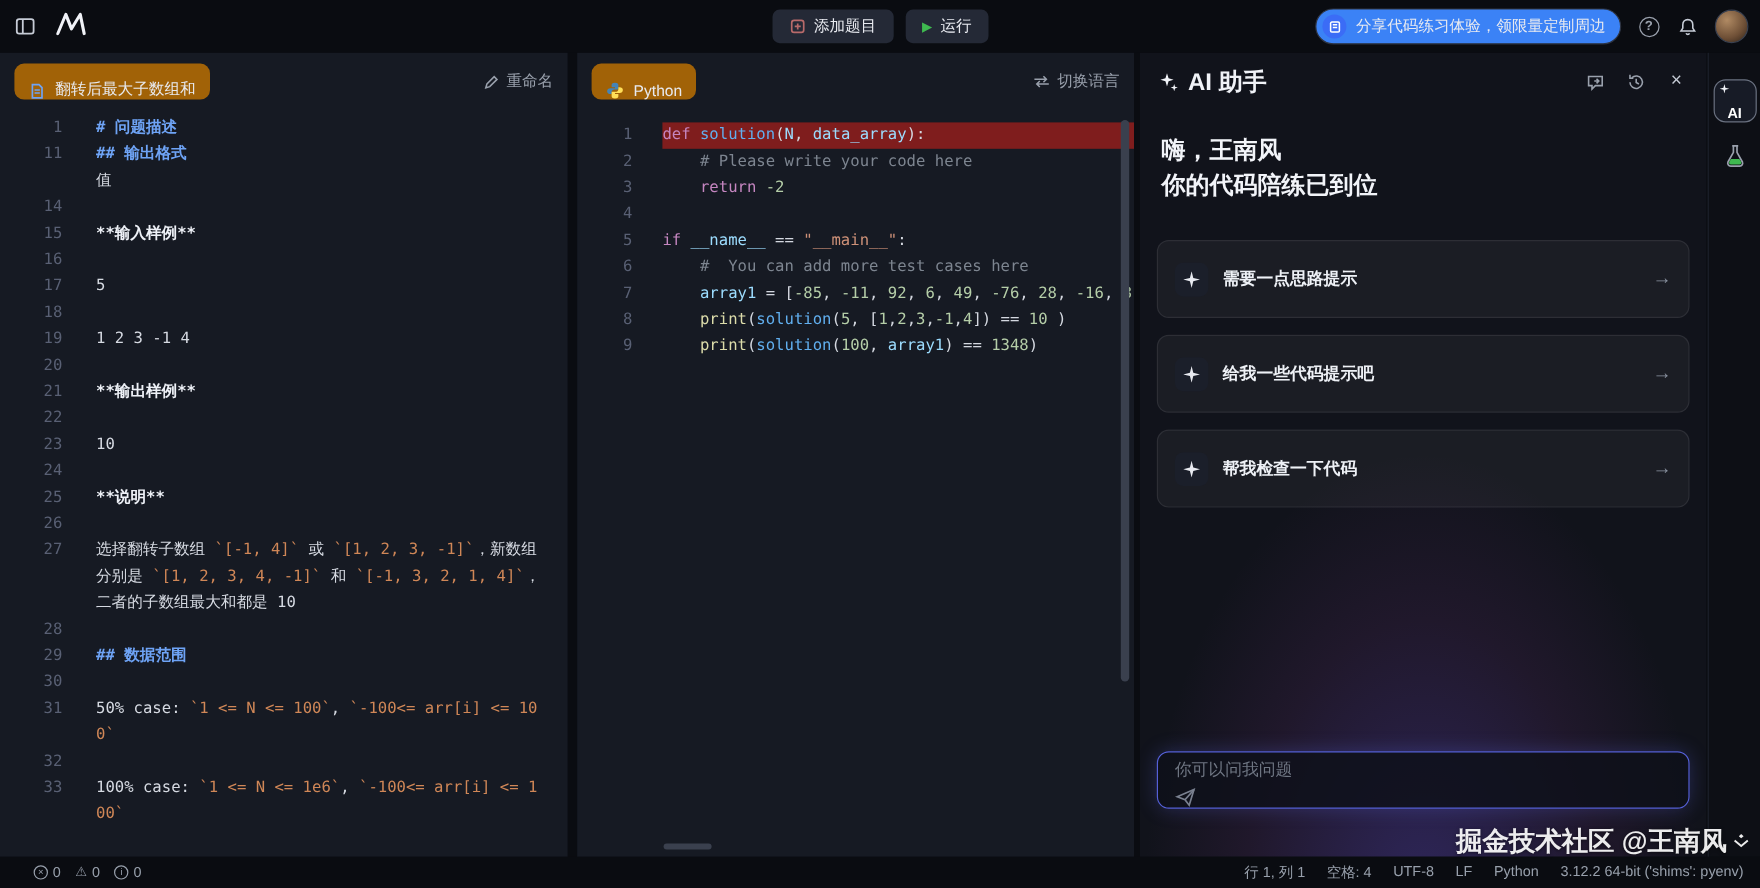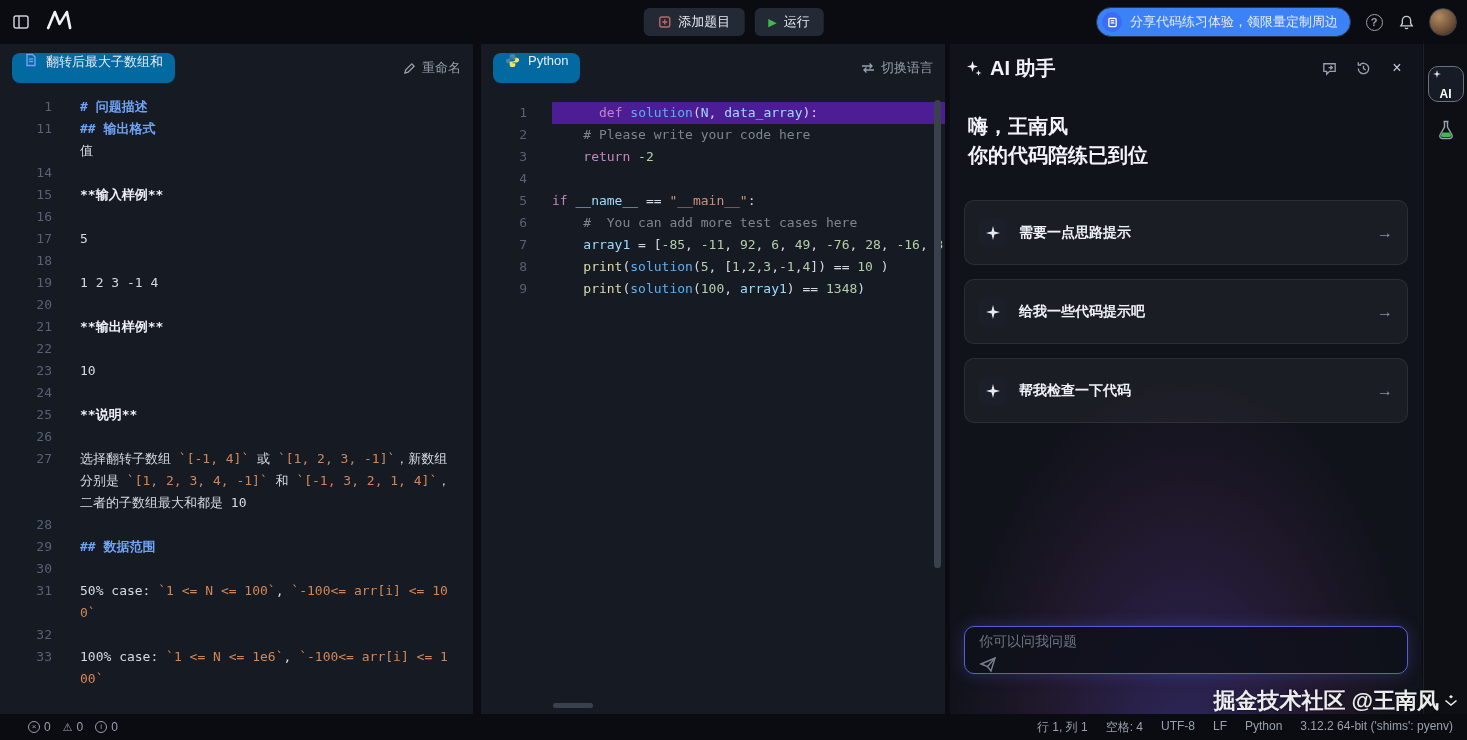--- a/index.html
+++ b/index.html
@@ -25,38 +25,38 @@
 
   
   .main { position:absolute; top:44px; bottom:26px; left:0; right:0; }
   .panel { position:absolute; top:0; bottom:0; background:#161a23; }
   .problem-panel { left:0; width:473px; }
   .editor-panel { left:481px; width:464px; }
   .ai-panel { left:950px; width:472px; background:#11131b; overflow:hidden; }
   .side-strip { left:1423px; right:0; background:#0d0f15; border-left:1px solid #1d222c; }
 
   .panel-header { height:48px; display:flex; align-items:center; justify-content:space-between; padding:0 12px; }
-  .chip { display:flex; align-items:flex-start; gap:8px; background:#0369a1; border-radius:8px;
+  .chip { display:flex; align-items:flex-end; gap:8px; background:#a16207; border-radius:8px;
     height:30px; padding:0 12px; color:#e8eaf0; font-size:13px; cursor:pointer; }
   .ghost-btn { display:flex; align-items:center; gap:6px; color:#99a0ac; font-size:13px; cursor:pointer; }
 
   
   .problem-body { position:absolute; top:48px; left:0; right:0; bottom:0; overflow:hidden;
     padding:4px 0 0 8px; font-family:"DejaVu Sans Mono",monospace; font-size:13px; line-height:22px; }
   .p-row { display:flex; min-height:22px; }
   .p-num { width:44px; flex:none; text-align:right; color:#596074; }
   .p-text { margin-left:28px; flex:1; color:#d6dae2; white-space:pre-wrap; word-break:break-all; padding-right:18px; }
 
   
   .code-body { position:absolute; top:48px; left:0; right:0; bottom:12px; overflow:hidden;
     padding-top:10px; font-family:"DejaVu Sans Mono",monospace; font-size:13px; line-height:22px; }
   .c-row { display:flex; height:22px; white-space:pre; }
   .c-num { width:46px; flex:none; text-align:right; color:#596074; }
   .c-code { margin-left:25px; flex:1; overflow:hidden; color:#d4d8e0; }
-  .c-row.current .c-code { background:#4c1d95;padding-left:47px; }
+  .c-row.current .c-code { background:#7f1d1d; }
 
   .seg-md-h { color:#6ea3f5; font-weight:bold; }
   .seg-md-t { color:#d6dae2; }
   .seg-md-b { color:#eef1f7; font-weight:bold; }
   .seg-md-code { color:#d08757; }
   .seg-kw  { color:#c586c0; }
   .seg-fn  { color:#61afef; }
   .seg-fn2 { color:#dcdcaa; }
   .seg-var { color:#9cdcfe; }
   .seg-str { color:#ce9178; }

